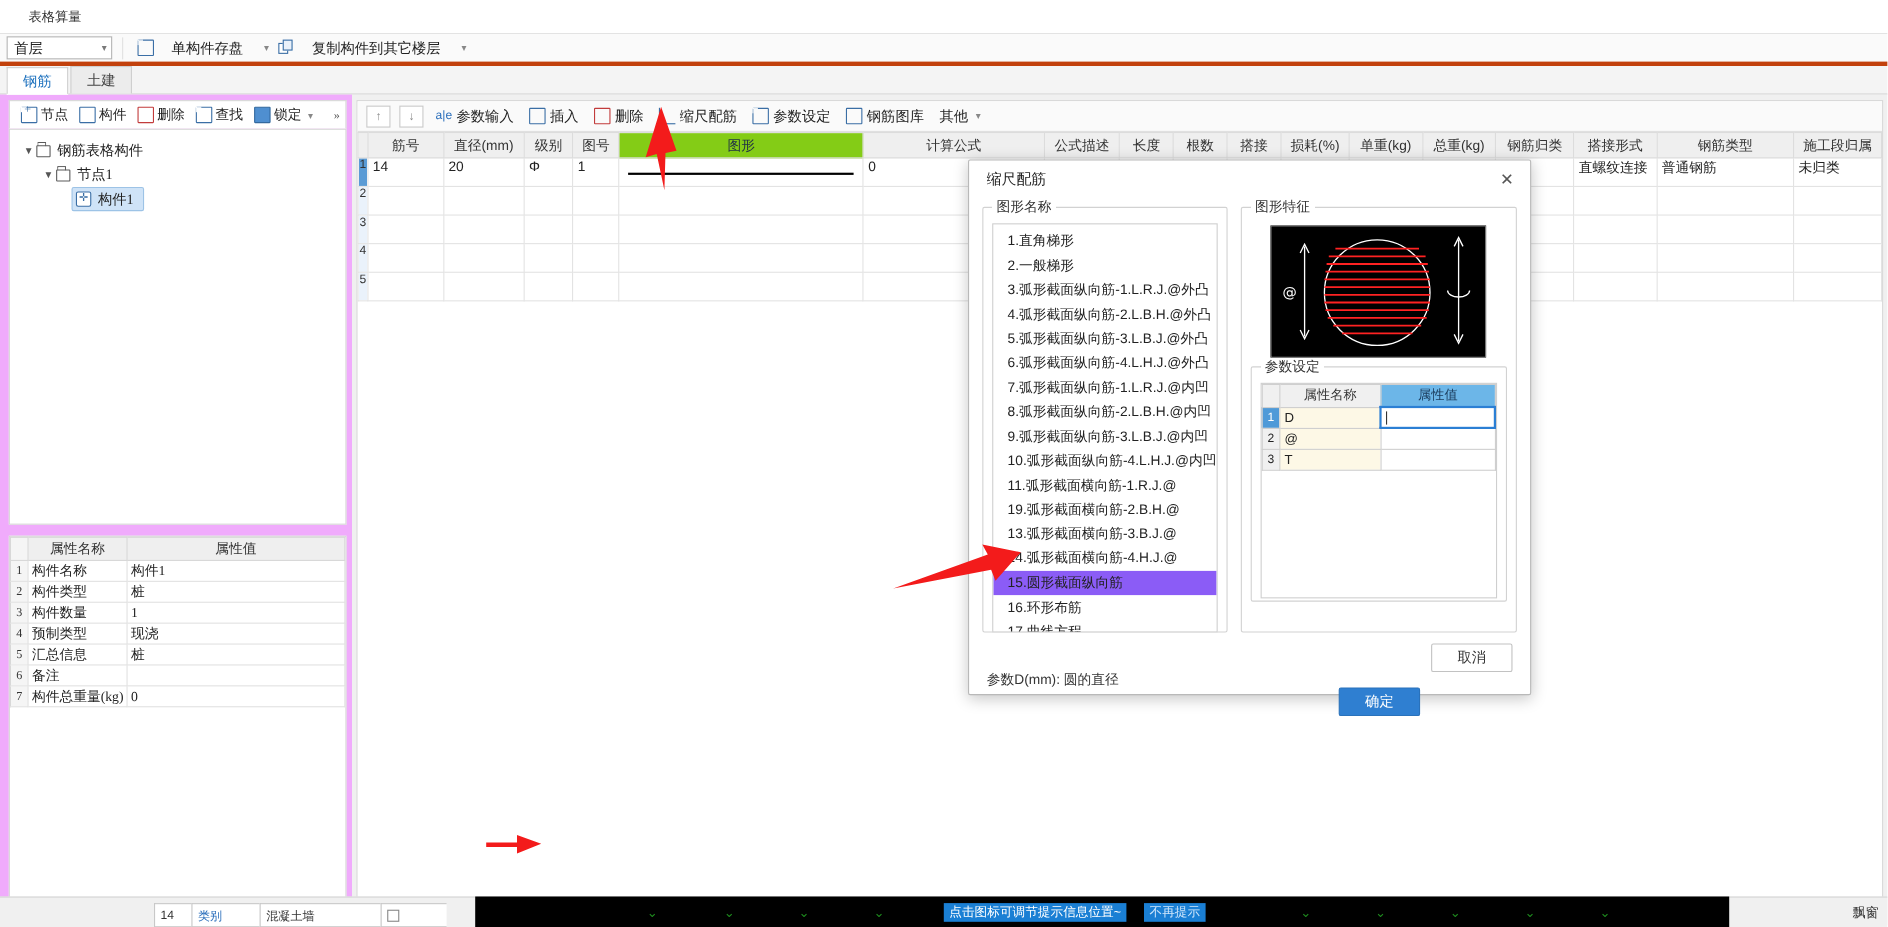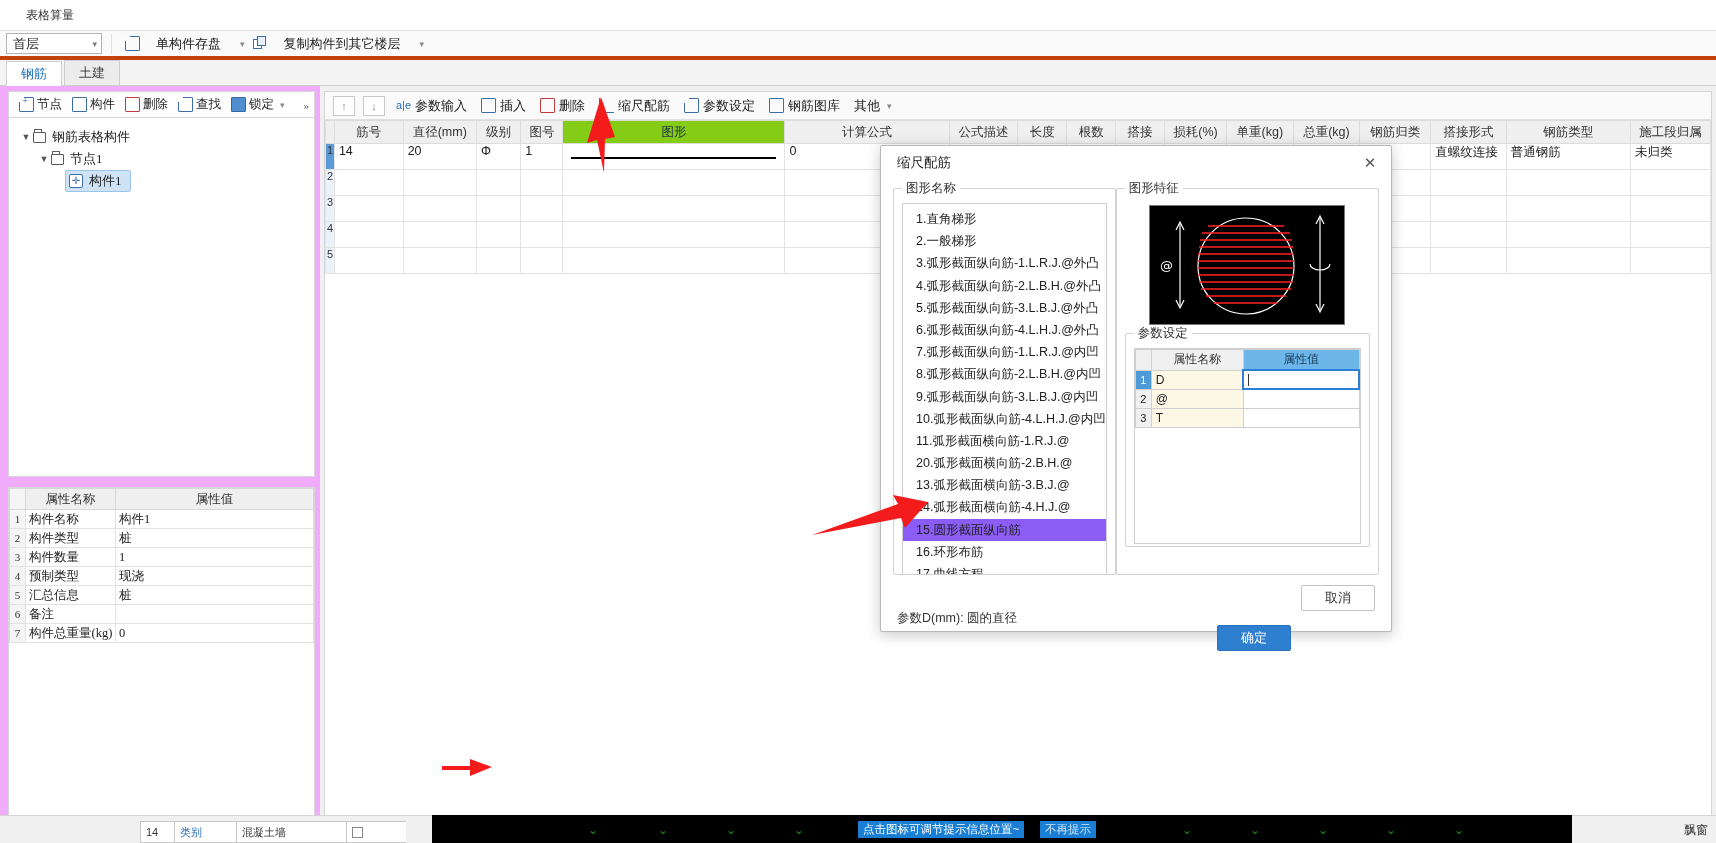--- a/index.html
+++ b/index.html
@@ -148,21 +148,21 @@
   .shape-line { position:absolute; left:8px; right:8px; top:13px; height:2px; background:#000; }
 
   
   .dlg {
     position:absolute; left:880px; top:145px; width:512px; height:487px;
     background:#fff; border:1px solid #b9b9b9; border-radius:2px;
     box-shadow: 0 3px 14px rgba(0,0,0,.22);
   }
   .dlg-title { height:34px; display:flex; align-items:center; padding:0 8px 0 16px; font-size:13.5px; color:#222;}
   .dlg-close { margin-left:auto; width:26px;height:26px;display:flex;align-items:center;justify-content:center;color:#555;font-size:15px;}
-  .dlg-body { display:flex; padding: 0 12px; }
+  .dlg-body { display:flex; padding: 0 12px; gap:12px; }
   fieldset.gb {
     border:1px solid #d2d2d2; border-radius:2px; margin:0; padding: 6px 8px 8px 8px;
   }
   fieldset.gb > legend { font-size:12.5px; color:#333; padding: 0 4px; }
   .gb-left { width: 204px; height: 395px; }
   .gb-right { width: 272px; height: 395px; padding:6px 8px 8px 8px; }
 
   .shapelist {
     background:#fff; border:1px solid #cfcfcf; height: 372px; overflow:hidden;
     padding-top: 4px;
@@ -575,21 +575,21 @@
           <div class="it">2.一般梯形</div>
           <div class="it">3.弧形截面纵向筋-1.L.R.J.@外凸</div>
           <div class="it">4.弧形截面纵向筋-2.L.B.H.@外凸</div>
           <div class="it">5.弧形截面纵向筋-3.L.B.J.@外凸</div>
           <div class="it">6.弧形截面纵向筋-4.L.H.J.@外凸</div>
           <div class="it">7.弧形截面纵向筋-1.L.R.J.@内凹</div>
           <div class="it">8.弧形截面纵向筋-2.L.B.H.@内凹</div>
           <div class="it">9.弧形截面纵向筋-3.L.B.J.@内凹</div>
           <div class="it">10.弧形截面纵向筋-4.L.H.J.@内凹</div>
           <div class="it">11.弧形截面横向筋-1.R.J.@</div>
-          <div class="it">20.弧形截面横向筋-2.B.H.@</div>
+          <div class="it">19.弧形截面横向筋-2.B.H.@</div>
           <div class="it">13.弧形截面横向筋-3.B.J.@</div>
           <div class="it">14.弧形截面横向筋-4.H.J.@</div>
           <div class="it sel">15.圆形截面纵向筋</div>
           <div class="it">16.环形布筋</div>
           <div class="it">17.曲线方程</div>
         </div>
       </fieldset>
 
       <fieldset class="gb gb-right">
         <legend>图形特征</legend>

